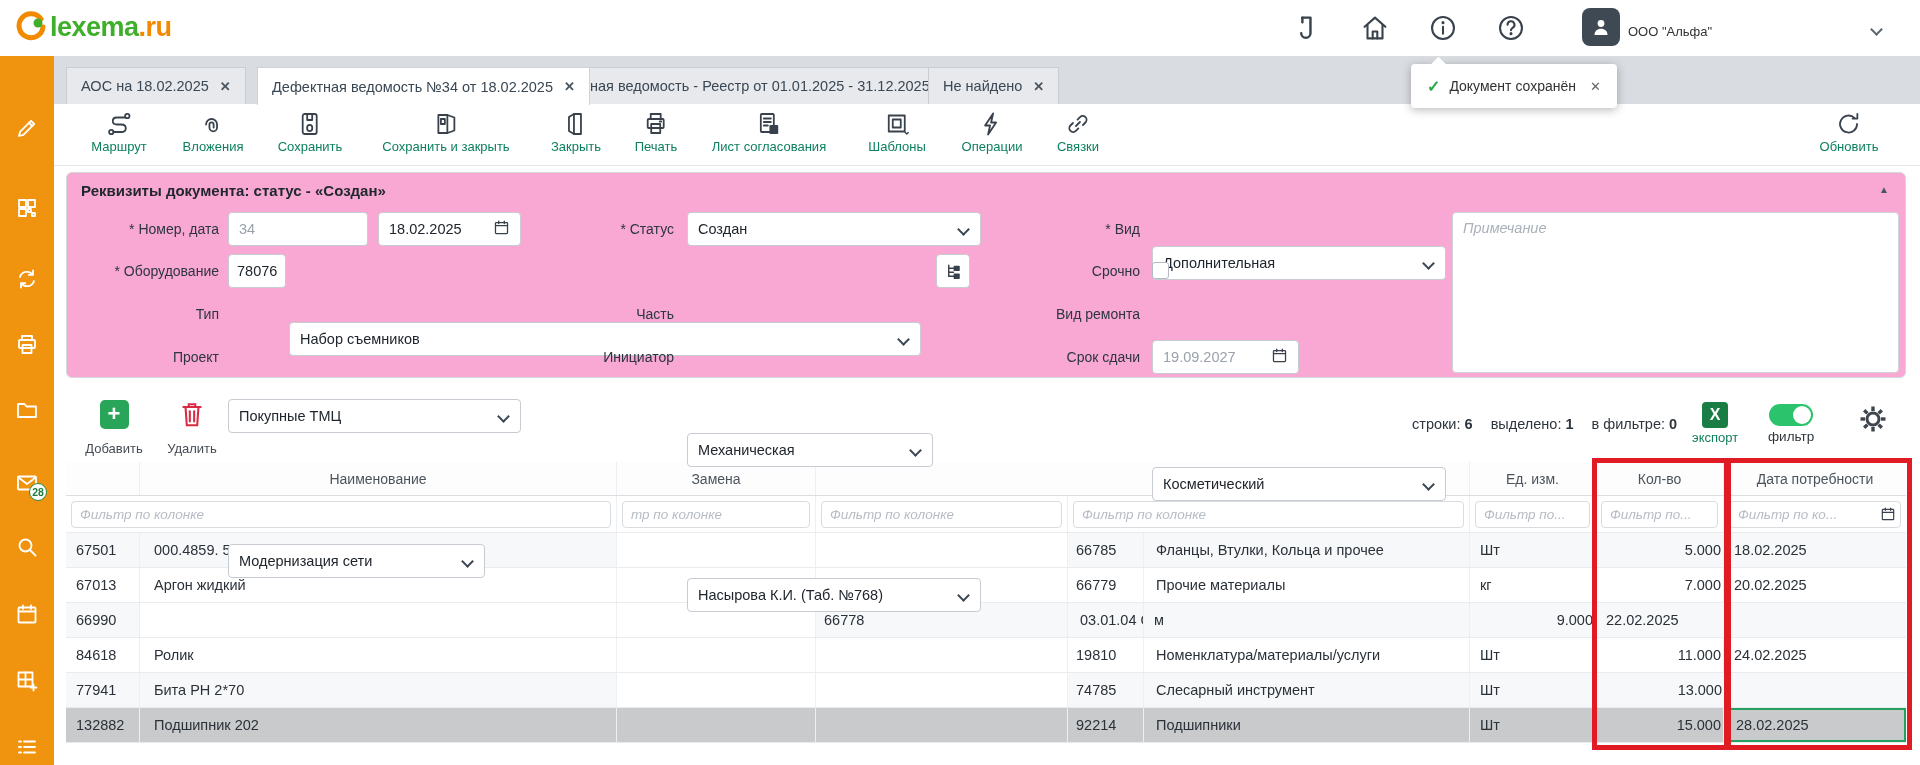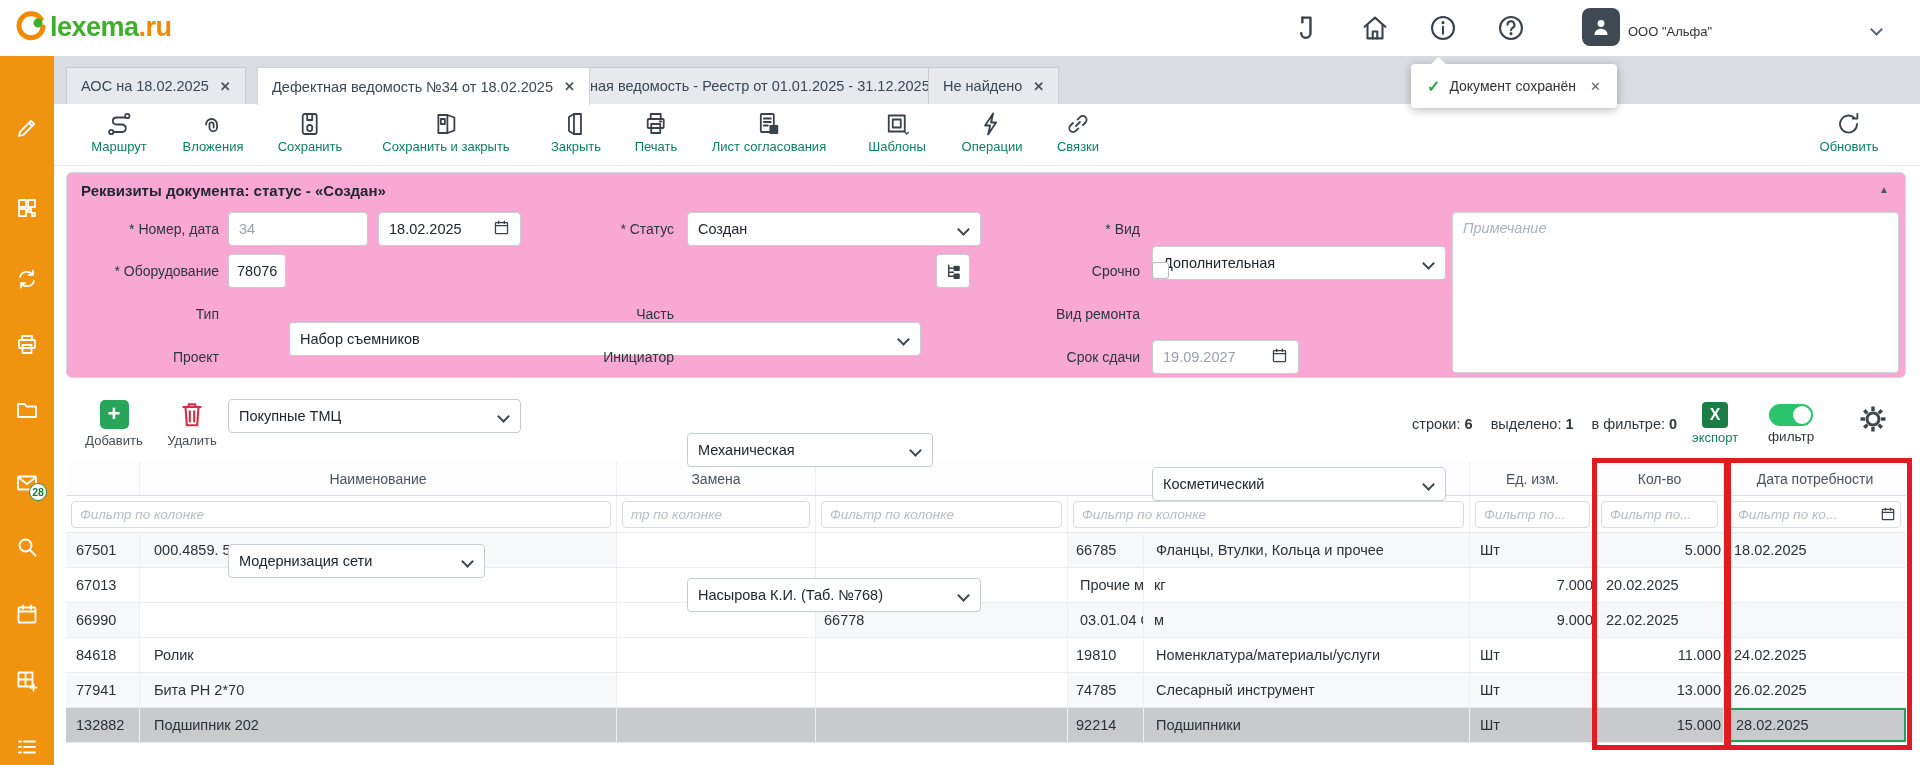--- a/index.html
+++ b/index.html
@@ -46,21 +46,21 @@
   .fsel { cursor:pointer; padding-right:26px; position:relative; }
   .fsel .chev { position:absolute; right:12px; top:12px; border-color:#3c4754; }
   .cal { flex:0 0 auto; margin-left:auto; }
   .note { position:absolute; left:1385px; top:39px; width:447px; height:161px; border:1px solid #cfd4da; border-radius:4px; resize:none; padding:7px 10px; font-family:inherit; font-size:14.5px; }
   .note::placeholder { font-style:italic; color:#aab1ba; }
   .checkbox { position:absolute; width:17px; height:17px; border:1px solid #b4bbc3; border-radius:3px; background:#fff; cursor:pointer; }
   .treebtn { position:absolute; width:34px; height:34px; border:1px solid #c7ccd3; border-radius:4px; background:#fff; display:flex; align-items:center; justify-content:center; cursor:pointer; }
 
   
   .gbtn { position:absolute; top:400px; width:80px; display:flex; flex-direction:column; align-items:center; cursor:pointer; }
-  .gbtn .lbl { margin-top:4px; font-size:13px; color:#454c54; }
+  .gbtn .lbl { margin-top:12px; font-size:13px; color:#454c54; }
   .add-ico { width:29px; height:29px; background:#28a558; border-radius:5px; color:#fff; font-size:22px; font-weight:bold; line-height:27px; text-align:center; }
   .stats { position:absolute; left:1412px; top:416px; font-size:14.5px; color:#2e353c; }
   .stats b { font-weight:bold; }
   .stats span.gap { display:inline-block; width:14px; }
   .export { position:absolute; left:1692px; top:402px; display:flex; flex-direction:column; align-items:center; cursor:pointer; }
   .xlico { width:26px; height:26px; background:#1a7e44; border-radius:4px; color:#fff; font-weight:bold; font-size:16px; text-align:center; line-height:26px; }
   .export .lbl { margin-top:2px; font-size:13px; color:#12805e; }
   .filtergrp { position:absolute; left:1768px; top:404px; display:flex; flex-direction:column; align-items:center; }
   .toggle { width:44px; height:22px; background:#2bc46d; border-radius:11px; position:relative; cursor:pointer; }
   .toggle .knob { position:absolute; right:2px; top:2px; width:18px; height:18px; border-radius:50%; background:#fff; }
@@ -537,20 +537,21 @@
     <div class="c-nom"></div>
     <div class="c-zam"></div>
     <div class="c-gid">66785</div>
     <div class="c-group">Фланцы, Втулки, Кольца и прочее</div>
     <div class="c-unit">Шт</div>
     <div class="c-qty">5.000</div>
     <div class="c-date">18.02.2025</div>
   </div>
   <div class="trow tdata">
     <div class="c-id">67013</div>
+    <div class="c-name">Аргон жидкий</div>
     <div class="c-nom"></div>
     <div class="c-zam"></div>
     <div class="c-gid">66779</div>
     <div class="c-group">Прочие материалы</div>
     <div class="c-unit">кг</div>
     <div class="c-qty">7.000</div>
     <div class="c-date">20.02.2025</div>
   </div>
   <div class="trow tdata stripe">
     <div class="c-id">66990</div>
@@ -575,21 +576,20 @@
   </div>
   <div class="trow tdata stripe">
     <div class="c-id">77941</div>
     <div class="c-name">Бита PH 2*70</div>
     <div class="c-nom"></div>
     <div class="c-zam"></div>
     <div class="c-gid">74785</div>
     <div class="c-group">Слесарный инструмент</div>
     <div class="c-unit">Шт</div>
     <div class="c-qty">13.000</div>
-    <div class="c-date">26.02.2025</div>
   </div>
   <div class="trow tdata selected">
     <div class="c-id">132882</div>
     <div class="c-name">Подшипник 202</div>
     <div class="c-nom"></div>
     <div class="c-zam"></div>
     <div class="c-gid">92214</div>
     <div class="c-group">Подшипники</div>
     <div class="c-unit">Шт</div>
     <div class="c-qty">15.000</div>

